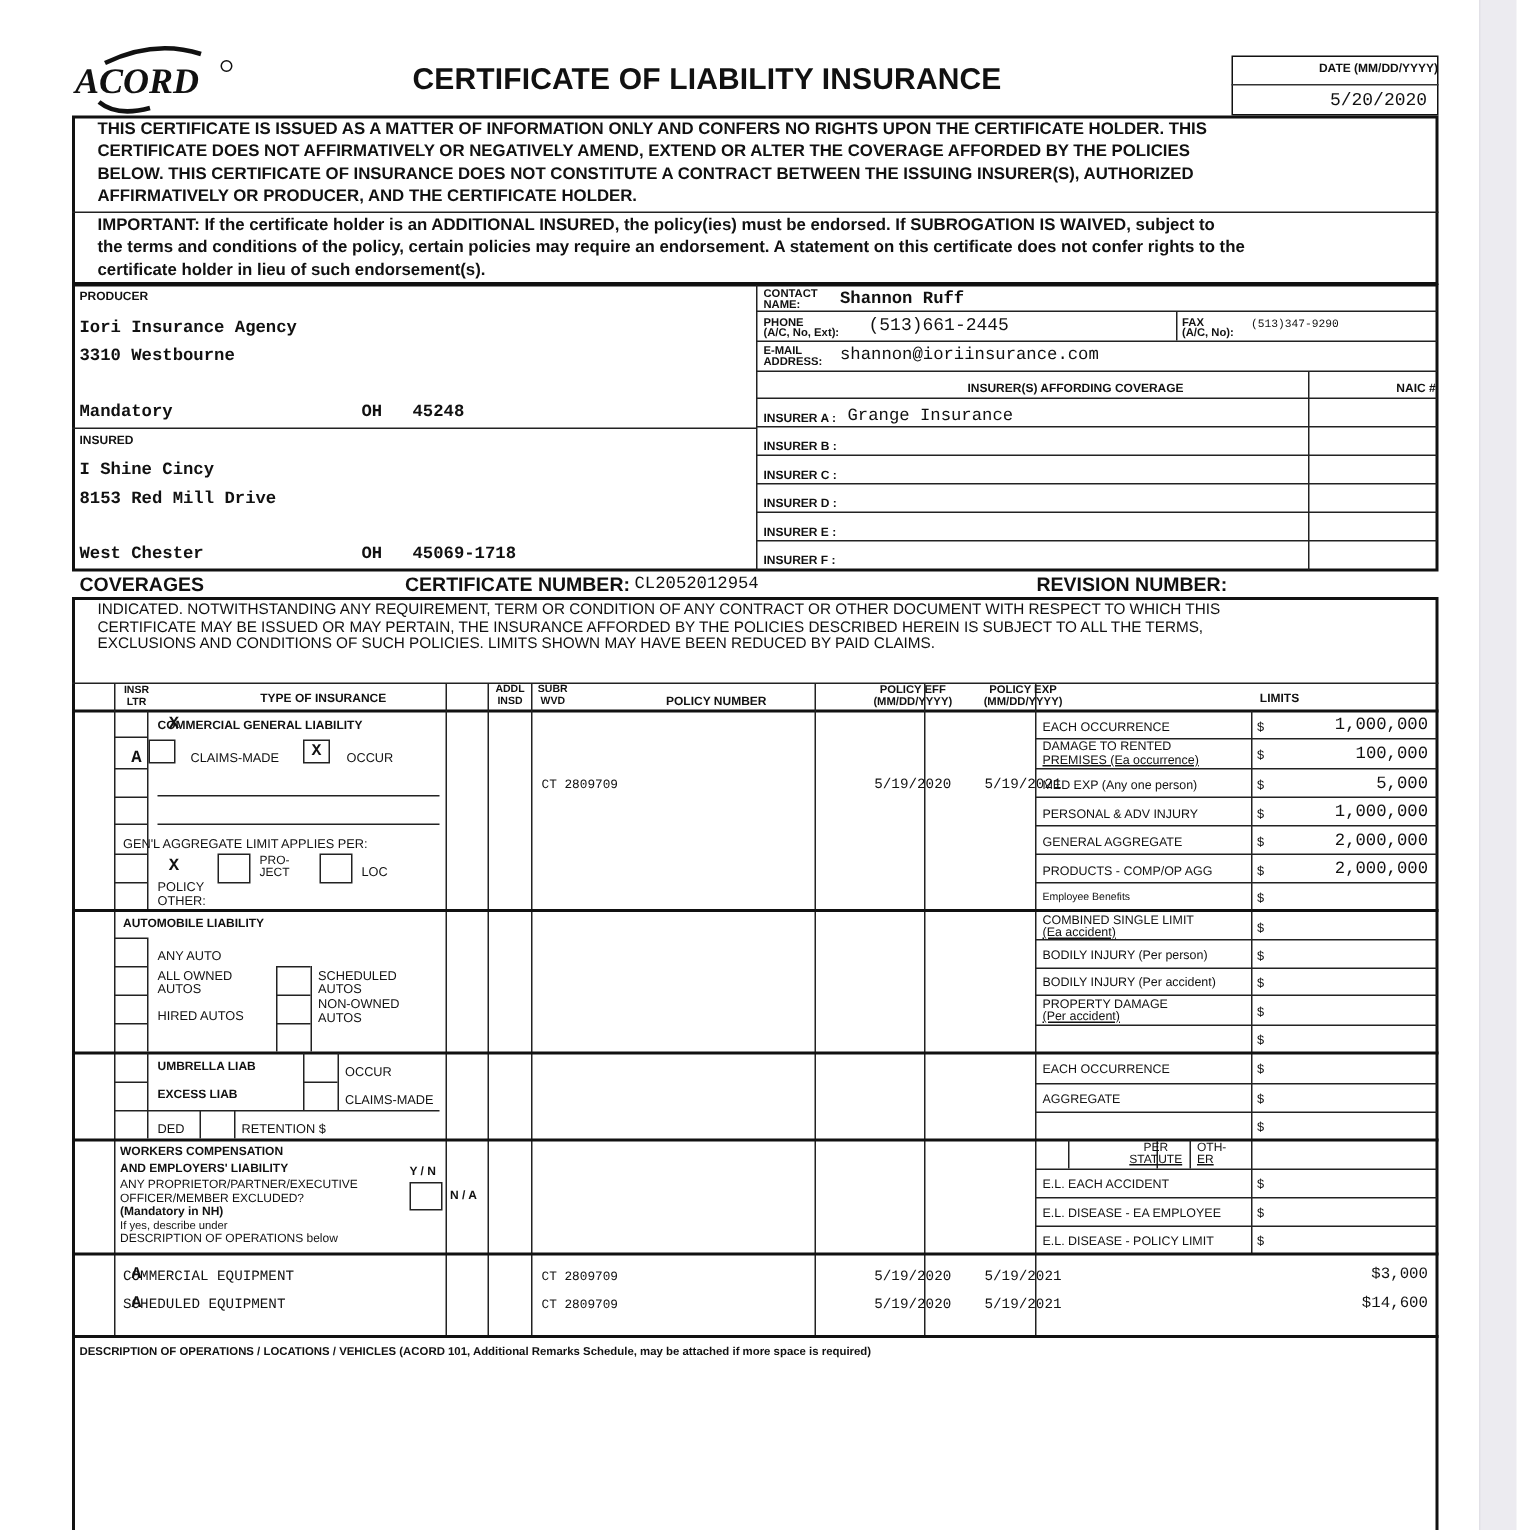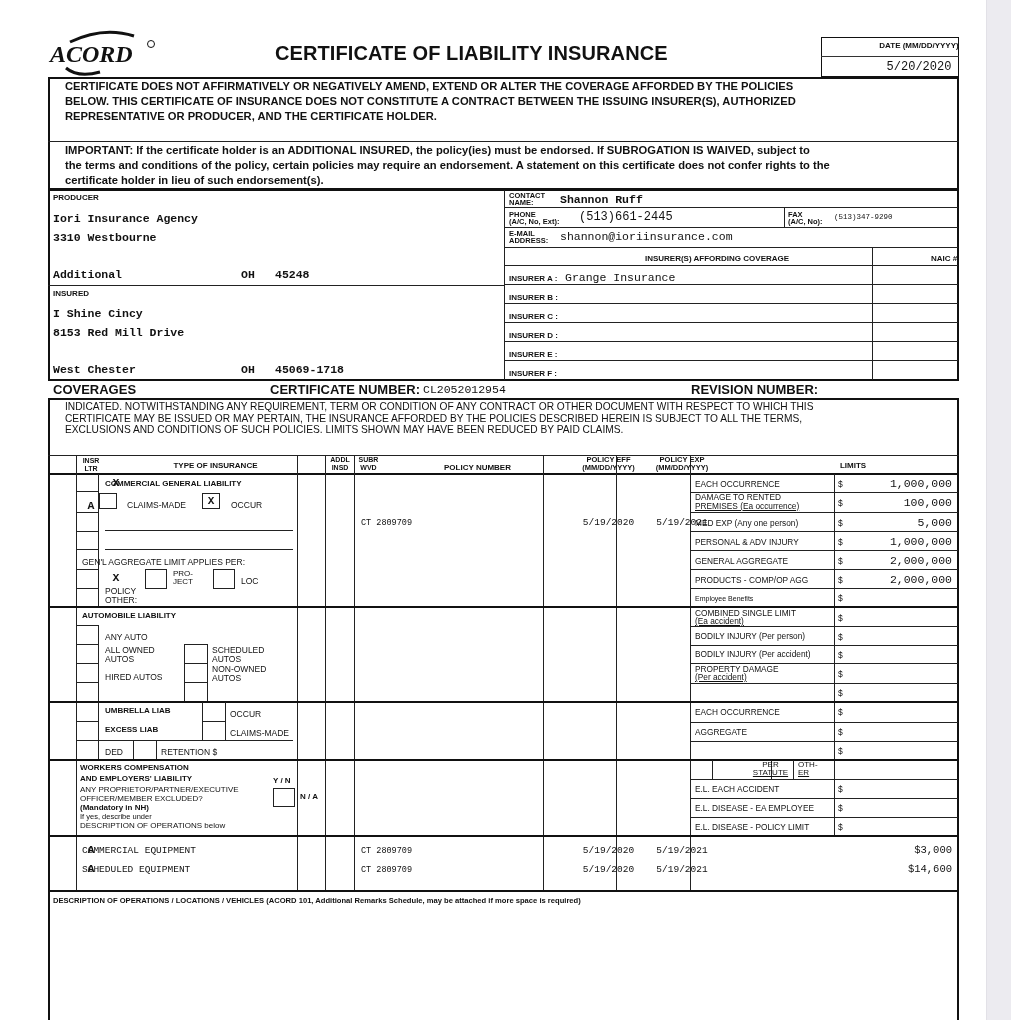--- a/index.html
+++ b/index.html
@@ -34,38 +34,39 @@
 <div class="abs" style="left:275px;top:42px;font-size:20px;font-weight:bold;letter-spacing:0.1px;">CERTIFICATE OF LIABILITY INSURANCE</div>
 
 <div class="box" style="left:821px;top:37px;width:138px;height:40px;border-width:1.5px;"></div>
 <div class="hl" style="left:821px;top:56px;width:138px;border-color:#333;"></div>
 <div class="abs center" style="left:821px;top:41px;width:138px;font-size:8px;font-weight:bold;">DATE (MM/DD/YYYY)</div>
 <div class="abs center mono" style="left:821px;top:60px;width:138px;font-size:12px;font-weight:normal;">5/20/2020</div>
 
 <div class="box" style="left:48px;top:77px;width:911px;height:113px;"></div>
 <div class="hl" style="left:48px;top:141px;width:911px;"></div>
 <div class="abs para" style="left:65px;top:79px;width:890px;">
+  <div>THIS CERTIFICATE IS ISSUED AS A MATTER OF INFORMATION ONLY AND CONFERS NO RIGHTS UPON THE CERTIFICATE HOLDER. THIS</div>
   <div>CERTIFICATE DOES NOT AFFIRMATIVELY OR NEGATIVELY AMEND, EXTEND OR ALTER THE COVERAGE AFFORDED BY THE POLICIES</div>
   <div>BELOW.  THIS CERTIFICATE OF INSURANCE DOES NOT CONSTITUTE A CONTRACT BETWEEN THE ISSUING INSURER(S), AUTHORIZED</div>
-  <div>REPRESENTATIVE OR PRODUCER, AND THE CERTIFICATE HOLDER.</div>
+  <div>AFFIRMATIVELY OR PRODUCER, AND THE CERTIFICATE HOLDER.</div>
 </div>
 <div class="abs para" style="left:65px;top:143px;width:890px;">
   <div>IMPORTANT:  If the certificate holder is an ADDITIONAL INSURED, the policy(ies) must be endorsed.  If SUBROGATION IS WAIVED, subject to</div>
   <div>the terms and conditions of the policy, certain policies may require an endorsement.  A statement on this certificate does not confer rights to the</div>
   <div>certificate holder in lieu of such endorsement(s).</div>
 </div>
 
 <div class="box" style="left:48px;top:189px;width:911px;height:192px;"></div>
 <div class="vl" style="left:504px;top:190px;height:190px;"></div>
 <div class="hl" style="left:48px;top:285px;width:456px;"></div>
 
 <div class="abs lbl" style="left:53px;top:194px;">PRODUCER</div>
 <div class="abs mono" style="left:53px;top:212px;font-size:11.5px;">Iori Insurance Agency</div>
 <div class="abs mono" style="left:53px;top:231px;font-size:11.5px;">3310 Westbourne</div>
-<div class="abs mono" style="left:53px;top:268px;font-size:11.5px;">Additional</div>
+<div class="abs mono" style="left:53px;top:268px;font-size:11.5px;">Mandatory</div>
 <div class="abs mono" style="left:241px;top:268px;font-size:11.5px;">OH</div>
 <div class="abs mono" style="left:275px;top:268px;font-size:11.5px;">45248</div>
 
 <div class="abs lbl" style="left:53px;top:290px;">INSURED</div>
 <div class="abs mono" style="left:53px;top:307px;font-size:11.5px;">I Shine Cincy</div>
 <div class="abs mono" style="left:53px;top:326px;font-size:11.5px;">8153 Red Mill Drive</div>
 <div class="abs mono" style="left:53px;top:363px;font-size:11.5px;">West Chester</div>
 <div class="abs mono" style="left:241px;top:363px;font-size:11.5px;">OH</div>
 <div class="abs mono" style="left:275px;top:363px;font-size:11.5px;">45069-1718</div>
 

